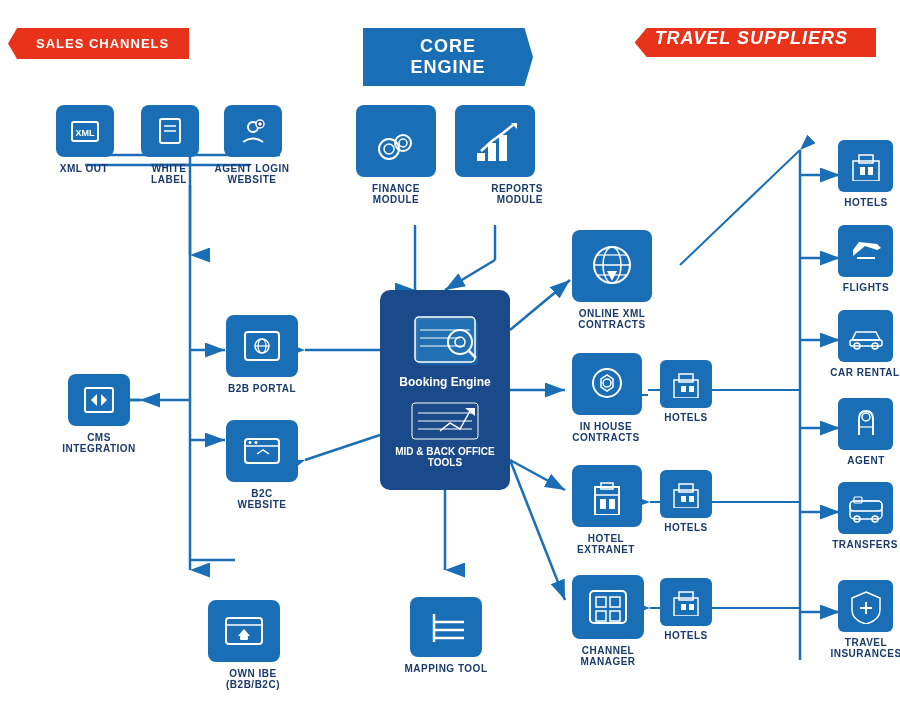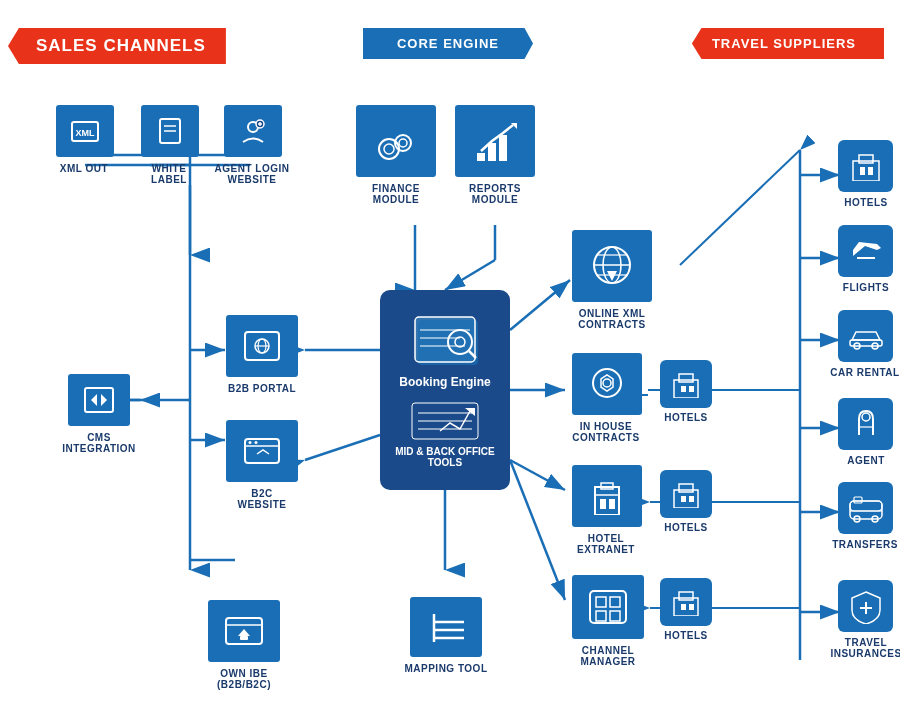--- a/index.html
+++ b/index.html
@@ -16,21 +16,21 @@
       position: relative;
       width: 900px;
       height: 727px;
     }
 
     
     .banner {
       position: absolute;
       color: white;
       font-weight: bold;
-      font-size: 13px;
+      font-size: 18px;
       padding: 8px 18px;
       clip-path: polygon(0 0, 95% 0, 100% 50%, 95% 100%, 0 100%);
       letter-spacing: 1px;
     }
     .banner-left {
       background: #e8321a;
       top: 28px;
       left: 8px;
       clip-path: polygon(5% 0, 100% 0, 100% 100%, 5% 100%, 0% 50%);
     }
@@ -43,21 +43,21 @@
       background: #e8321a;
       top: 28px;
       right: 8px;
       clip-path: polygon(5% 0, 100% 0, 100% 100%, 5% 100%, 0% 50%);
     }
 
     
     .icon-box {
       position: absolute;
       background: #1a6eb5;
-      border-radius: 3px;
+      border-radius: 8px;
       display: flex;
       flex-direction: column;
       align-items: center;
       justify-content: center;
       color: white;
     }
 
     .icon-box svg {
       fill: white;
     }
@@ -200,29 +200,29 @@
     <line x1="690" y1="390" x2="648" y2="390" stroke="#1a6eb5" stroke-width="2"></line>
     <line x1="690" y1="390" x2="800" y2="390" stroke="#1a6eb5" stroke-width="2"></line>
 
     <line x1="690" y1="502" x2="800" y2="502" stroke="#1a6eb5" stroke-width="2"></line>
     <line x1="690" y1="502" x2="650" y2="502" stroke="#1a6eb5" stroke-width="2" marker-end="url(#arrowhead-left)"></line>
 
     <line x1="690" y1="608" x2="800" y2="608" stroke="#1a6eb5" stroke-width="2"></line>
     <line x1="690" y1="608" x2="650" y2="608" stroke="#1a6eb5" stroke-width="2" marker-end="url(#arrowhead-left)"></line>
   </svg>
 
-  <div class="banner banner-left" style="padding: 8px 20px 8px 28px; font-size:17px;">
+  <div class="banner banner-left" style="padding: 8px 20px 8px 28px; font-size:13px;">
     <span>SALES CHANNELS</span>
   </div>
 
   <div class="banner banner-center" style="left:363px; width:170px; clip-path:polygon(0 0, 95% 0, 100% 50%, 95% 100%, 0 100%); text-align:center;">
     <span>CORE ENGINE</span>
   </div>
 
-  <div class="banner banner-right" style="padding: 8px 28px 8px 20px; right:16px;">
+  <div class="banner banner-right" style="padding: 0 28px 8px 20px; right:24px;font-style:italic;">
     <span>TRAVEL SUPPLIERS</span>
   </div>
 
   <div class="icon-box small-box" style="left:56px; top:105px; width:58px; height:52px;">
     <svg width="30" height="25" viewBox="0 0 30 25">
         <rect x="2" y="3" width="26" height="19" rx="2" fill="none" stroke="white" stroke-width="2"></rect>
         <text x="15" y="17" text-anchor="middle" font-size="9" fill="white" font-weight="bold">XML</text>
       </svg>
   </div>
   <div class="box-label" style="left:50px; top:163px; width:68px;">XML OUT</div>
@@ -284,21 +284,21 @@
   </div>
 
   <div class="icon-box" style="left:208px; top:600px; width:72px; height:62px;">
     <svg width="40" height="34" viewBox="0 0 40 34">
         <rect x="2" y="4" width="36" height="26" rx="3" fill="none" stroke="white" stroke-width="2"></rect>
         <line x1="2" y1="11" x2="38" y2="11" stroke="white" stroke-width="1.5"></line>
         <polygon points="14,22 20,15 26,22" fill="white"></polygon>
         <rect x="16" y="22" width="8" height="4" fill="white" rx="1"></rect>
       </svg>
   </div>
-  <div class="box-label" style="left:195px; top:668px; width:98px;">
+  <div class="box-label" style="left:204px; top:668px; width:98px;">
     <span style="white-space:pre-line;">OWN IBE
 (B2B/B2C)</span>
   </div>
 
   <div class="icon-box" style="left:356px; top:105px; width:80px; height:72px;">
     <svg width="46" height="40" viewBox="0 0 46 40">
         <circle cx="16" cy="28" r="10" fill="none" stroke="white" stroke-width="2"></circle>
         <circle cx="16" cy="28" r="5" fill="none" stroke="white" stroke-width="1.5"></circle>
         <circle cx="30" cy="22" r="8" fill="none" stroke="white" stroke-width="2"></circle>
         <circle cx="30" cy="22" r="4" fill="none" stroke="white" stroke-width="1.5"></circle>
@@ -308,21 +308,21 @@
 
   <div class="icon-box" style="left:455px; top:105px; width:80px; height:72px;">
     <svg width="44" height="40" viewBox="0 0 44 40">
         <rect x="4" y="32" width="8" height="8" fill="white"></rect>
         <rect x="15" y="22" width="8" height="18" fill="white"></rect>
         <rect x="26" y="14" width="8" height="26" fill="white"></rect>
         <polyline points="8,30 19,20 30,12 40,4" fill="none" stroke="white" stroke-width="2.5"></polyline>
         <polygon points="38,2 44,2 44,8" fill="white"></polygon>
       </svg>
   </div>
-  <div class="box-label" style="left:447px; top:183px; width:96px;">REPORTS MODULE</div>
+  <div class="box-label" style="left:447px; top:183px; width:96px;text-align:right;">REPORTS MODULE</div>
 
   <div class="booking-engine-box">
     <svg width="70" height="55" viewBox="0 0 70 55" style="margin-bottom:8px;">
       <rect x="5" y="5" width="60" height="45" rx="4" fill="#4a9fd4" opacity="0.5"></rect>
       <rect x="8" y="8" width="60" height="45" rx="4" fill="#1a6eb5" opacity="0.7"></rect>
       <rect x="5" y="5" width="60" height="45" rx="4" fill="none" stroke="white" stroke-width="1.5"></rect>
       <line x1="10" y1="18" x2="60" y2="18" stroke="white" stroke-width="1.2"></line>
       <line x1="10" y1="26" x2="50" y2="26" stroke="white" stroke-width="1.2"></line>
       <line x1="10" y1="34" x2="55" y2="34" stroke="white" stroke-width="1.2"></line>
       <circle cx="50" cy="30" r="12" fill="none" stroke="white" stroke-width="2"></circle>

